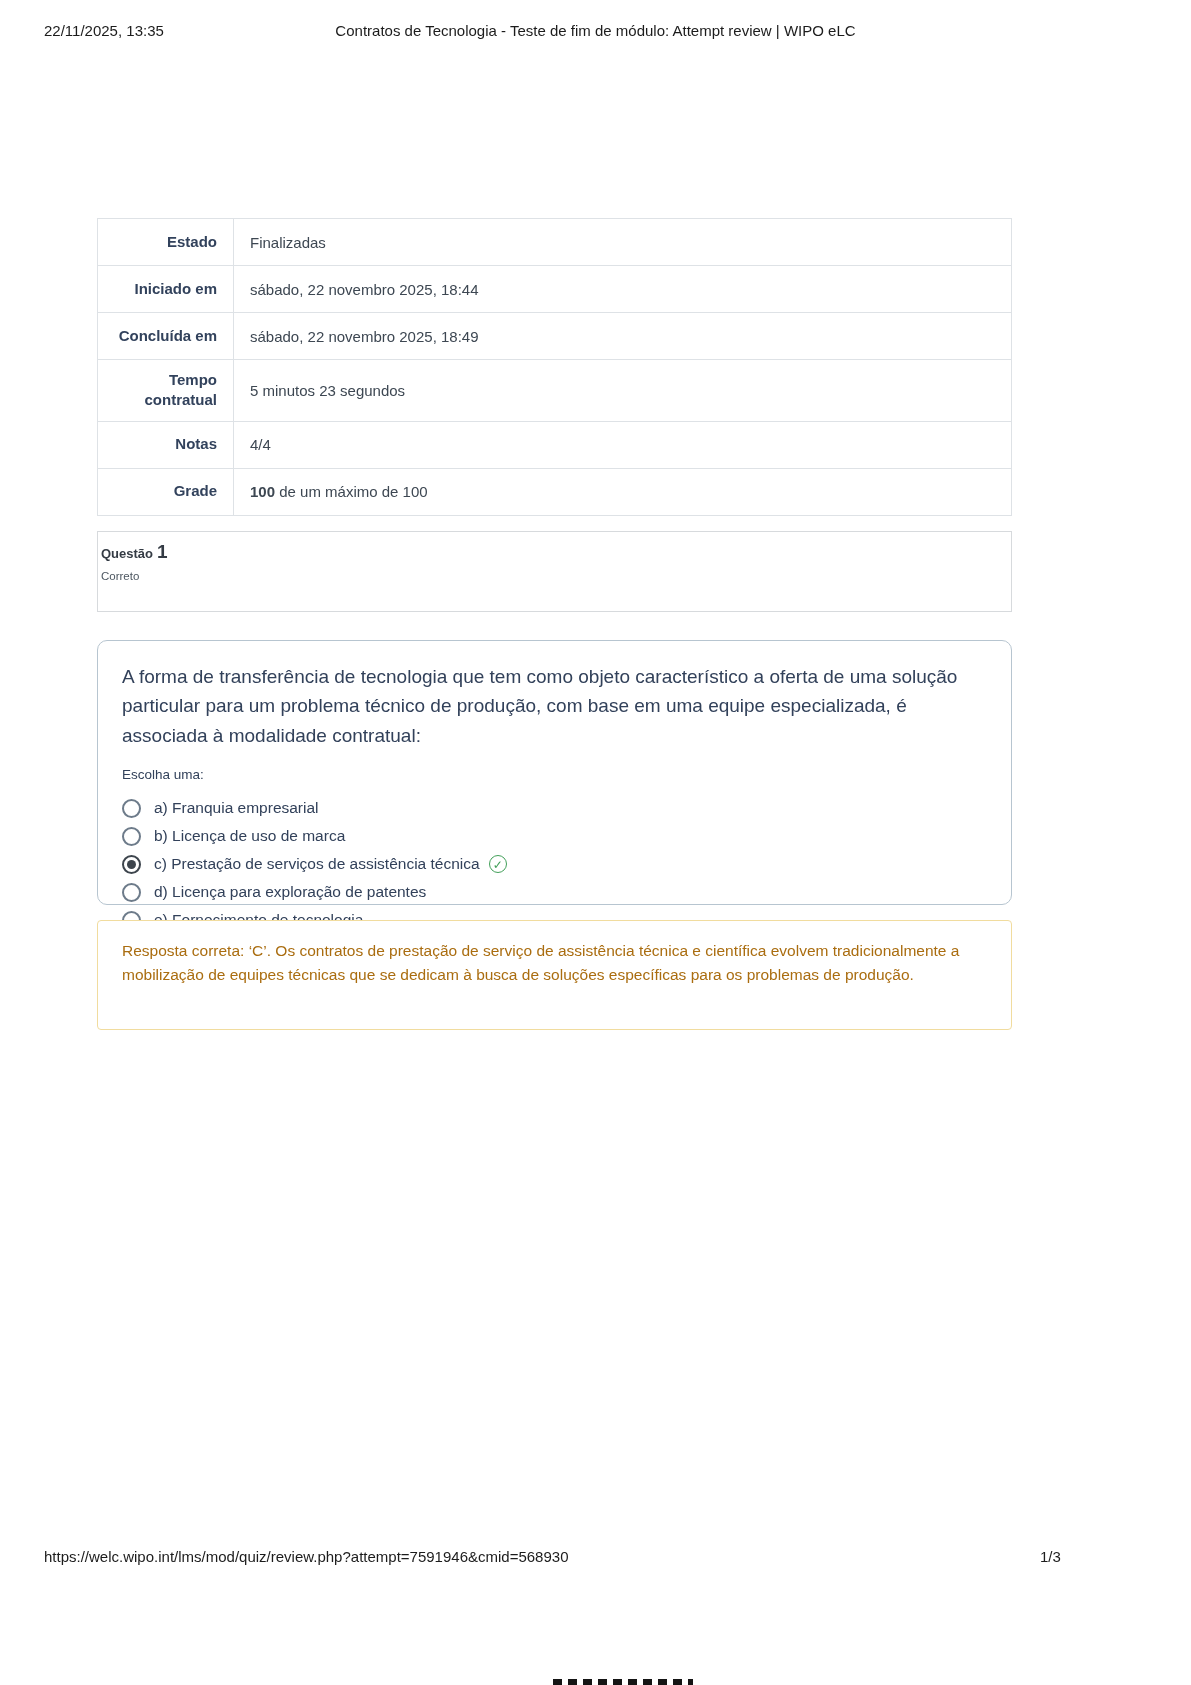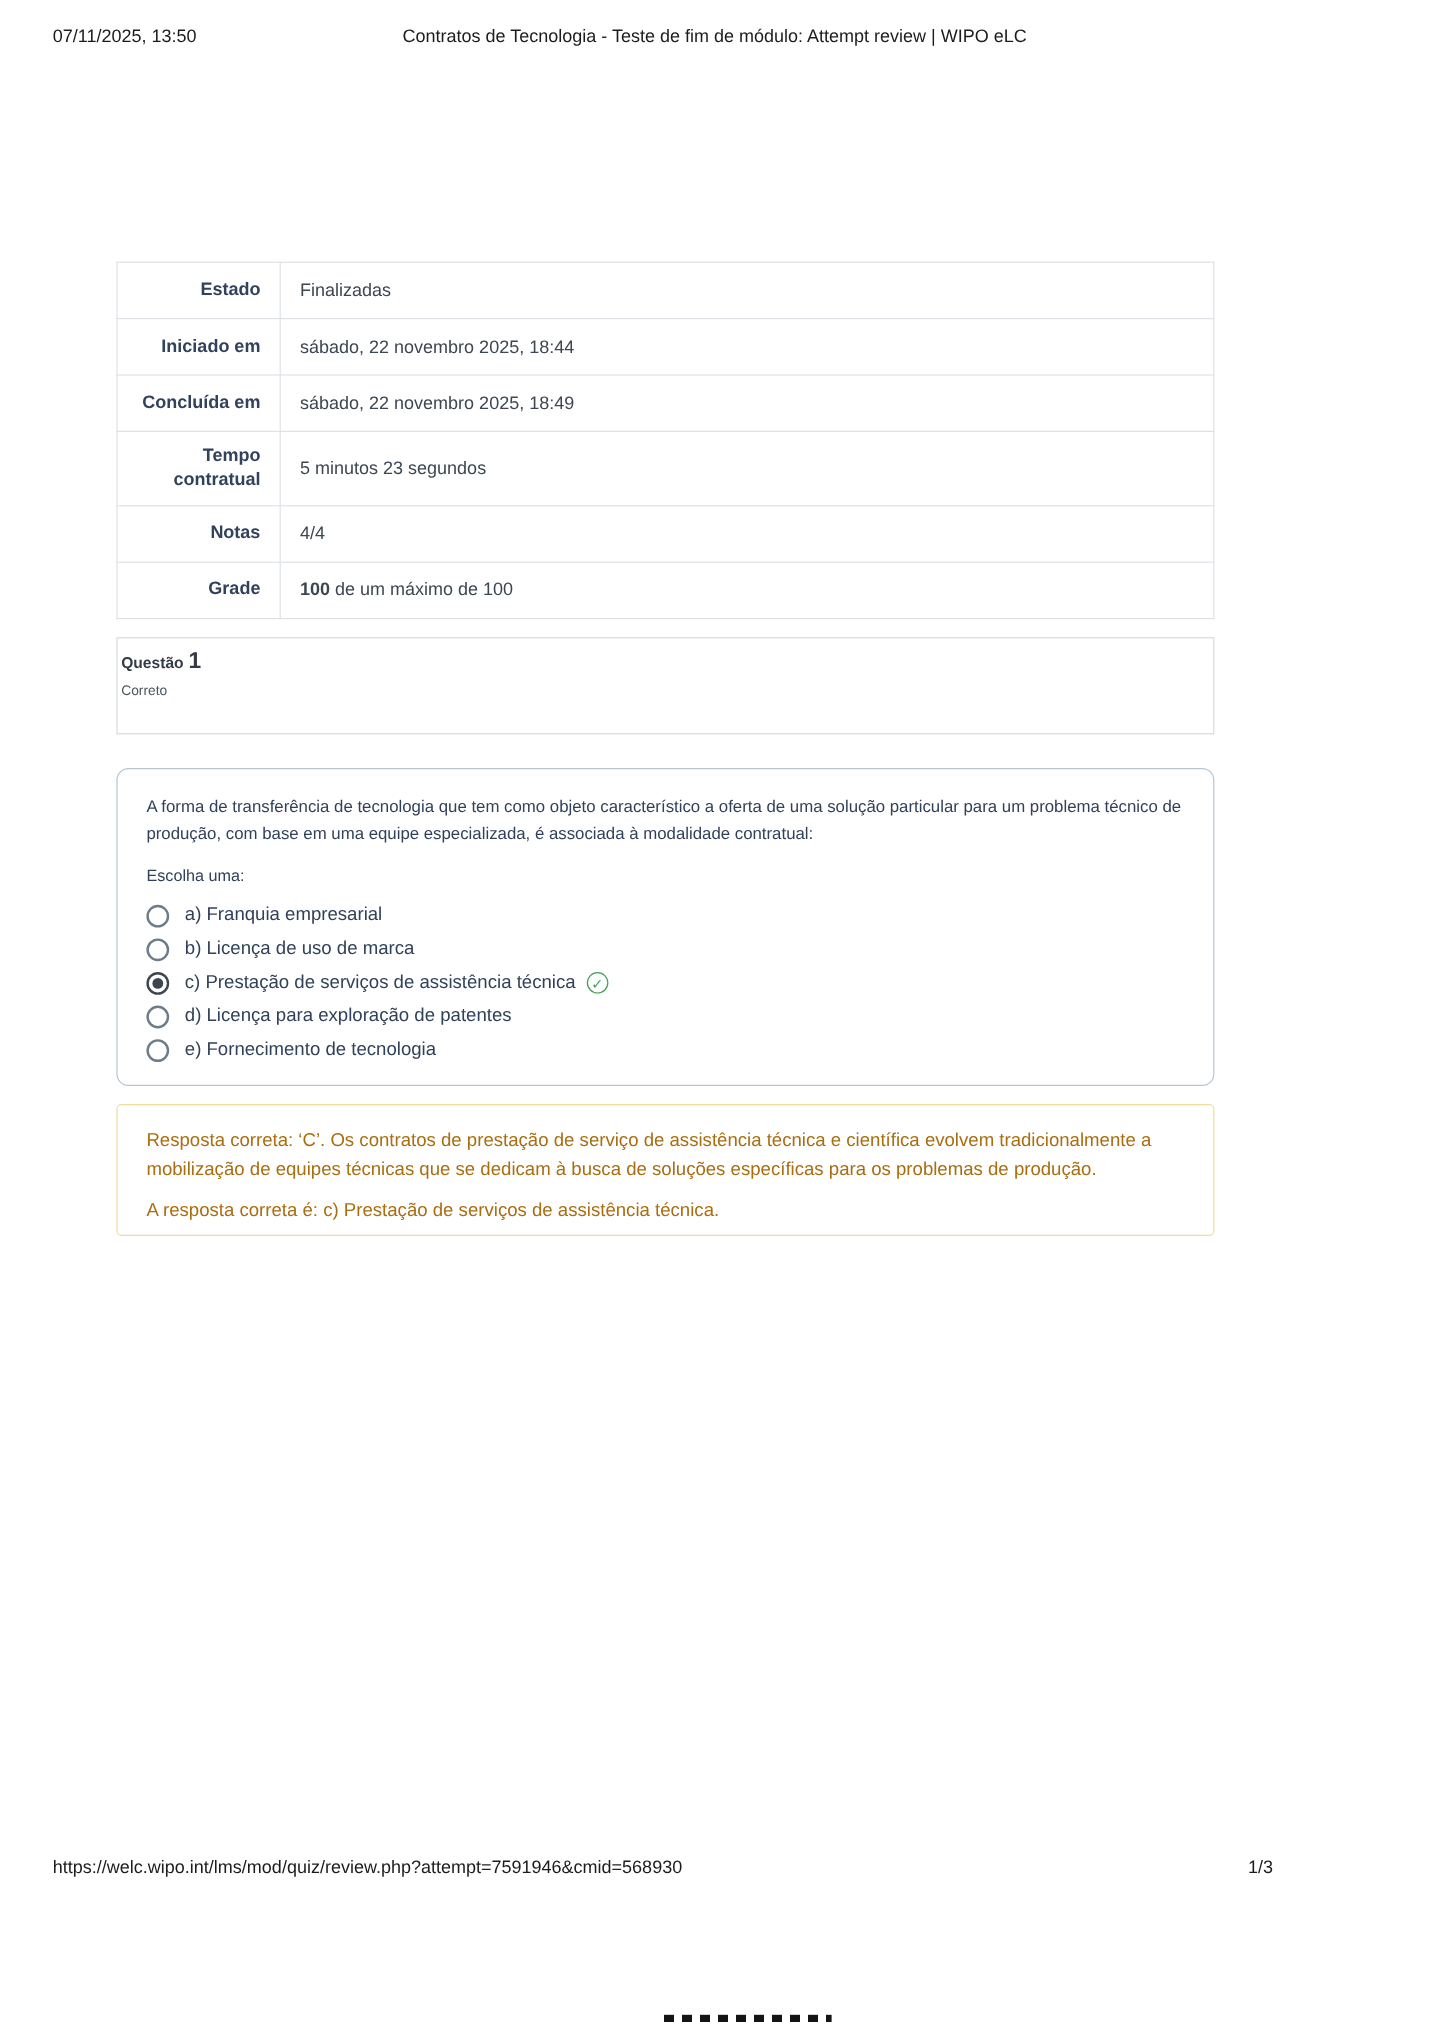--- a/index.html
+++ b/index.html
@@ -40,21 +40,21 @@
   .qinfo .qnum { font-size: 19px; font-weight: bold; margin-left: 4px; }
   .qinfo .qstate { font-size: 11.5px; color: #4d5761; margin-top: 7px; }
   .qinfo .qpoints { font-size: 11.5px; color: #4d5761; margin-top: 7px; }
 
   
   .qbox {
     position: absolute; top: 640px; left: 97px; width: 915px; height: 265px;
     border: 1px solid #b7c5d0; border-radius: 10px; background: #fff;
     padding: 21px 24px;
   }
-  .qtext { font-size: 14px; line-height: 1.55; color: #32415a; }
+  .qtext { font-size: 19px; line-height: 1.55; color: #32415a; }
   .choose { font-size: 13.5px; color: #32415a; margin-top: 17px; }
   .options { margin-top: 12px; }
   .opt { display: flex; align-items: center; height: 28px; }
   .radio {
     width: 19px; height: 19px; border-radius: 50%;
     border: 2px solid #6d7b8a; background: #fff; flex: 0 0 auto;
     display: inline-block; position: relative;
   }
   .opt.selected .radio { border-color: #3d454d; }
   .opt.selected .radio::after {
@@ -80,21 +80,21 @@
   
   .cut-artifact {
     position: absolute; top: 1679px; left: 553px; width: 140px; height: 6px;
     background: repeating-linear-gradient(90deg, #141414 0 9px, transparent 9px 15px);
   }
 </style>
 </head>
 <body>
 
 <div class="print-header">
-  <span class="dt">07/11/2025, 13:50</span>
+  <span class="dt">22/11/2025, 13:35</span>
   <span class="ttl">Contratos de Tecnologia - Teste de fim de módulo: Attempt review | WIPO eLC</span>
 </div>
 
 <table class="summary">
   <tbody>
     <tr>
       <td class="lbl">Estado</td>
       <td class="val">Finalizadas</td>
     </tr>
     <tr>
@@ -154,21 +154,20 @@
     <div class="opt">
       <span class="radio"></span>
       <span class="opt-label">e) Fornecimento de tecnologia</span>
 
     </div>
   </div>
 </div>
 
 <div class="fbox">
   <p>Resposta correta: ‘C’. Os contratos de prestação de serviço de assistência técnica e científica evolvem tradicionalmente a mobilização de equipes técnicas que se dedicam à busca de soluções específicas para os problemas de produção.</p>
-  <p>A resposta correta é: c) Prestação de serviços de assistência técnica.</p>
 </div>
 
 <div class="print-footer">
   <span class="url">https://welc.wipo.int/lms/mod/quiz/review.php?attempt=7591946&amp;cmid=568930</span>
   <span class="pg">1/3</span>
 </div>
 
 <div class="cut-artifact"></div>
 
 </body></html>

